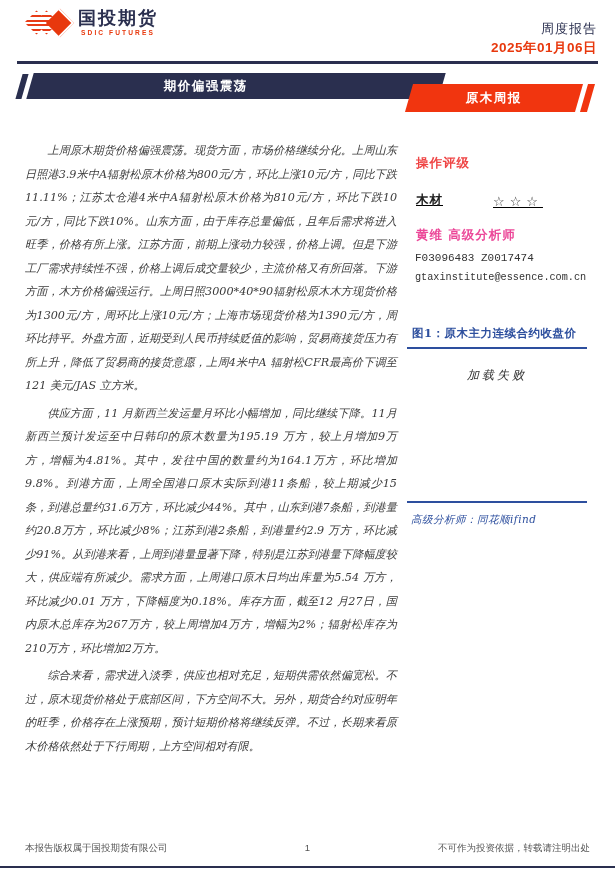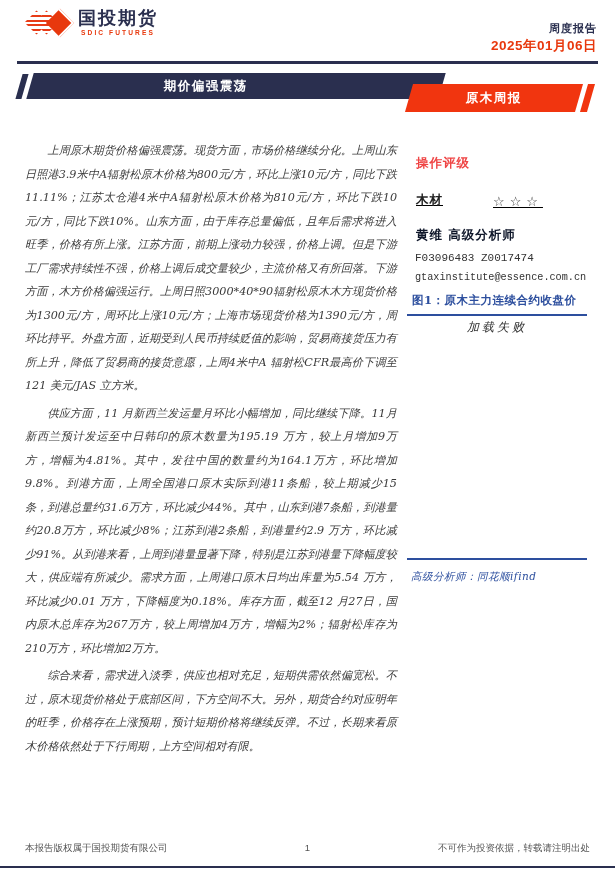--- a/index.html
+++ b/index.html
@@ -16,21 +16,21 @@
   .logo-row { position: absolute; left: 28px; top: 9px; display: flex; align-items: center; text-align: center; }
   .diamonds { display: flex; align-items: center; margin-right: 8px; }
   .dia { width: 17px; height: 17px; transform: rotate(45deg); }
   .dia.hatch1 { background: repeating-linear-gradient(135deg, #e83c17 0 2px, #ffffff 2px 4.6px); }
   .dia.hatch2 { background: repeating-linear-gradient(135deg, #e83c17 0 2px, #ffffff 2px 4.6px); margin-left: -7px; }
   .dia.solid  { width: 20px; height: 20px; background: #e8380d; margin-left: -5px; box-shadow: -2px 2px 0 0 #ffffff inset; }
   .brand-text { display: flex; flex-direction: column; line-height: 1; }
   .brand-cn { font-size: 18px; font-weight: bold; color: #2a2f4f; letter-spacing: 2px; }
   .brand-en { font-size: 6.6px; font-weight: bold; color: #e8380d; letter-spacing: 2.1px; margin-top: 3px; }
   .masthead-right { position: absolute; right: 18px; top: 22px; text-align: right; line-height: 1.15; }
-  .report-type { font-size: 11px; font-weight: bold; color: #2a2f4f; letter-spacing: 1px; }
+  .report-type { font-size: 13px; font-weight: normal; color: #2a2f4f; letter-spacing: 1px; }
   .report-date { font-size: 13.5px; font-weight: bold; color: #e8380d; letter-spacing: .5px; margin-top: 3px; }
   .header-rule { position: absolute; left: 17px; right: 17px; top: 61px; height: 2.5px; background: #2a2f4f; }
   
   .band-navy-sliver { position: absolute; left: 19px; top: 74px; width: 6px; height: 25px;
     background: #2a2f4f; transform: skewX(-16deg); }
   .band-navy { position: absolute; left: 30px; top: 73px; width: 412px; height: 26px;
     background: #2a2f4f; transform: skewX(-16deg);
     display: flex; align-items: center; justify-content: center; z-index: 1; }
   .band-navy .band-text { transform: skewX(16deg); color: #fff; font-size: 12.5px;
     font-weight: bold; letter-spacing: 1.5px; padding-right: 60px; }
@@ -51,32 +51,32 @@
     margin-bottom: 4px;
   }
   .col-right { position: absolute; left: 407px; top: 139px; width: 180px; }
   .rating-label { font-size: 12.5px; font-weight: bold; color: #ef4444; padding-left: 9px;
     margin-top: 16px; letter-spacing: 1px; font-family: "DejaVu Serif", serif; }
   .rating-row { display: flex; align-items: flex-end; margin-top: 20px; padding-left: 9px;
     font-family: "DejaVu Serif", serif; text-decoration: underline; }
   .rating-item { font-size: 12.5px; font-weight: bold; color: #222; letter-spacing: 1px; }
   .rating-stars { margin-left: 50px; font-size: 13px; letter-spacing: 5px; color: #3a3a3a; }
   .analyst-name { margin-top: 18px; padding-left: 9px; font-size: 12.5px; font-weight: bold;
-    color: #0f172a; letter-spacing: 1px; font-family: "DejaVu Serif", serif; }
+    color: #ec4899; letter-spacing: 1px; font-family: "DejaVu Serif", serif; }
   .analyst-ids { margin-top: 8px; padding-left: 8px; font-size: 11px; color: #333;
     font-family: "Liberation Mono", monospace; }
   .contact-phone { margin-top: 21px; padding-left: 8px; font-size: 11px; color: #333;
     font-family: "Liberation Mono", monospace; }
   .contact-email { margin-top: 8px; padding-left: 8px; font-size: 10.2px; color: #333;
     font-family: "Liberation Mono", monospace; }
-  .figure { margin-top: 10px; }
+  .figure { margin-top: 43px; }
   .figure-title { font-size: 11.5px; font-weight: bold; color: #2d4f9e; padding-left: 5px;
     letter-spacing: .5px; font-family: "DejaVu Serif", serif; }
   .figure-rule-top { margin-top: 6px; height: 2px; background: #2d4f9e; }
-  .figure-body { height: 242px; text-align: center; padding-top: 1px; }
+  .figure-body { height: 152px; text-align: center; padding-top: 16px; }
   .figure-placeholder { font-size: 12px; color: #333; letter-spacing: 3px;
     font-family: "DejaVu Serif", serif; font-style: italic; }
   .figure-rule-bottom { height: 1.5px; background: #2d4f9e; }
   .figure-source { margin-top: 10px; padding-left: 4px; font-size: 10.5px; color: #2d4f9e;
     font-style: italic; font-family: "DejaVu Serif", serif; letter-spacing: .5px; }
   
   .footer { position: absolute; left: 25px; right: 25px; top: 842px; height: 14px;
     font-size: 9.5px; color: #555; }
   .footer-left { position: absolute; left: 0; top: 0; }
   .footer-page { position: absolute; left: 50%; transform: translateX(-50%); top: 0; }

